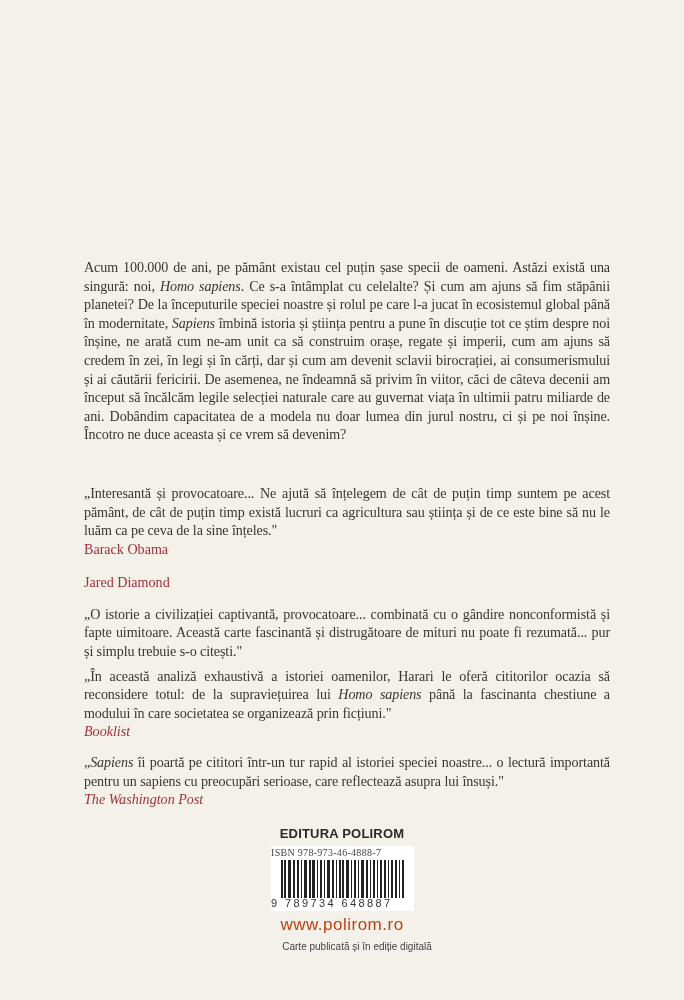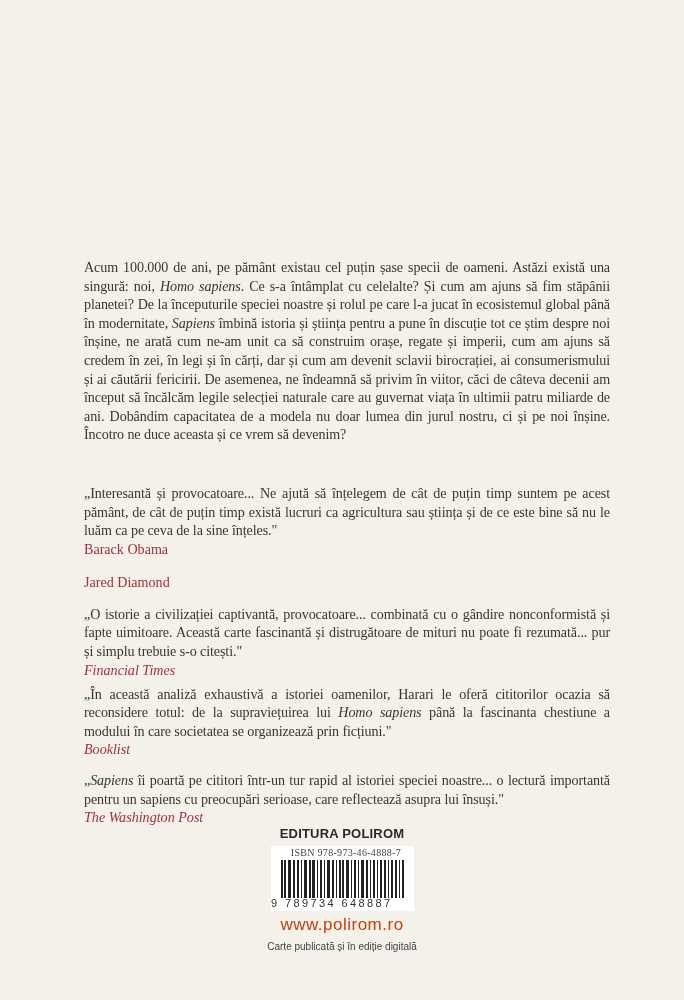--- a/index.html
+++ b/index.html
@@ -35,58 +35,57 @@
 
   .publisher {
     position:absolute; left:258px; top:826px; width:168px; text-align:center;
     font-family:"Liberation Sans","DejaVu Sans",sans-serif;
     font-weight:bold; font-size:13px; color:#2b2828; letter-spacing:0.2px;
   }
   .barcode-box {
     position:absolute; left:271px; top:846px; width:143px; height:65px; background:#fff;
   }
   .isbn {
-    position:absolute; left:0; top:1px; width:130px; text-align:right;
+    position:absolute; left:0; top:1px; width:130px; text-align:left;
     font-family:"Liberation Serif",serif; font-size:10px; color:#444; letter-spacing:0.3px;
   }
   .bars {
     position:absolute; left:10px; top:14px; width:124px; height:38px;
   }
   .bar { position:absolute; top:0; height:38px; background:#222; }
   .barcode-digits {
     position:absolute; left:0; top:51px; width:143px; text-align:left;
     font-family:"Liberation Sans","DejaVu Sans",sans-serif; font-size:11px; color:#333; letter-spacing:2.4px;
   }
   .website {
     position:absolute; left:250px; top:915px; width:184px; text-align:center;
     font-family:"Liberation Sans","DejaVu Sans",sans-serif; font-size:17px; color:#c2410c; letter-spacing:0.5px;
   }
   .digital {
-    position:absolute; left:240px; top:941px; width:204px; text-align:center;
+    position:absolute; left:255px; top:941px; width:204px; text-align:center;
     font-family:"Liberation Sans","DejaVu Sans",sans-serif; font-size:10px; color:#444;
   }
 </style>
 </head>
 <body>
 
 <div class="content">
   <p class="blurb"><span>Acum 100.000 de ani, pe pământ existau cel puțin șase specii de oameni. Astăzi există una singură: noi, </span><em>Homo sapiens</em><span>. Ce s-a întâmplat cu celelalte? Și cum am ajuns să fim stăpânii planetei? De la începuturile speciei noastre și rolul pe care l-a jucat în ecosistemul global până în modernitate, </span><em>Sapiens</em><span> îmbină istoria și știința pentru a pune în discuție tot ce știm despre noi înșine, ne arată cum ne-am unit ca să construim orașe, regate și imperii, cum am ajuns să credem în zei, în legi și în cărți, dar și cum am devenit sclavii birocrației, ai consumerismului și ai căutării fericirii. De asemenea, ne îndeamnă să privim în viitor, căci de câteva decenii am început să încălcăm legile selecției naturale care au guvernat viața în ultimii patru miliarde de ani. Dobândim capacitatea de a modela nu doar lumea din jurul nostru, ci și pe noi înșine. Încotro ne duce aceasta și ce vrem să devenim?</span></p>
 
   <div class="quote-block q1">
     <p class="quote">„Interesantă și provocatoare... Ne ajută să înțelegem de cât de puțin timp suntem pe acest pământ, de cât de puțin timp există lucruri ca agricultura sau știința și de ce este bine să nu le luăm ca pe ceva de la sine înțeles."</p>
     <p class="attrib">Barack Obama</p>
   </div>
 
   <div class="quote-block q2">
     <p class="attrib">Jared Diamond</p>
   </div>
 
   <div class="quote-block q3">
     <p class="quote">„O istorie a civilizației captivantă, provocatoare... combinată cu o gândire nonconformistă și fapte uimitoare. Această carte fascinantă și distrugătoare de mituri nu poate fi rezumată... pur și simplu trebuie s-o citești."</p>
-    <p class="attrib italic">Financial Times</p>
   </div>
 
   <div class="quote-block q4">
     <p class="quote"><span>„În această analiză exhaustivă a istoriei oamenilor, Harari le oferă cititorilor ocazia să reconsidere totul: de la supraviețuirea lui </span><em>Homo sapiens</em><span> până la fascinanta chestiune a modului în care societatea se organizează prin ficțiuni."</span></p>
     <p class="attrib italic">Booklist</p>
   </div>
 
   <div class="quote-block q5">
     <p class="quote"><span>„</span><em>Sapiens</em><span> îi poartă pe cititori într-un tur rapid al istoriei speciei noastre... o lectură importantă pentru un sapiens cu preocupări serioase, care reflectează asupra lui însuși."</span></p>
     <p class="attrib italic">The Washington Post</p>

